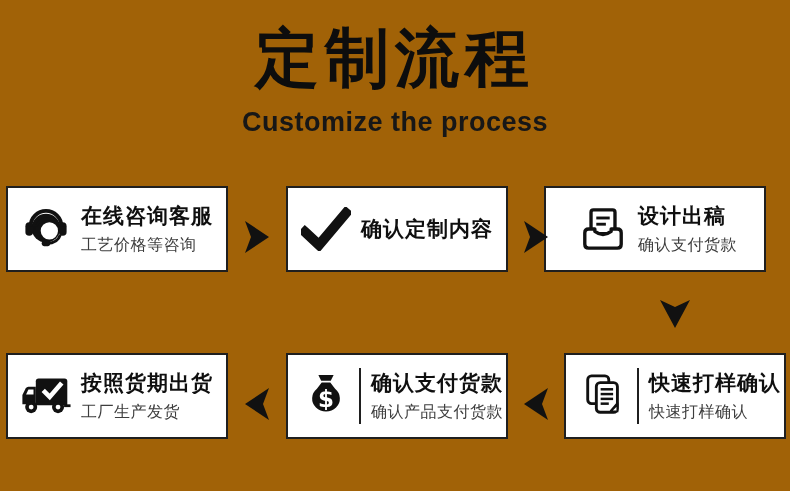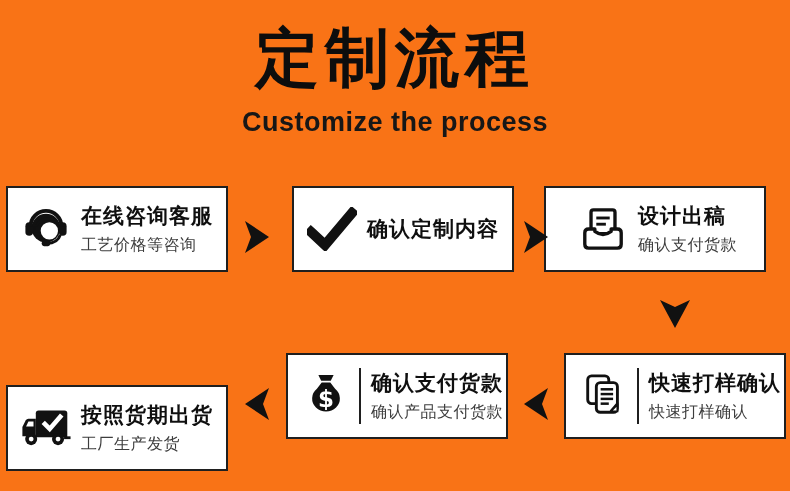--- a/index.html
+++ b/index.html
@@ -4,21 +4,21 @@
 <style>
   html, body { margin: 0; padding: 0; }
   body {
     font-family: "Liberation Sans", "DejaVu Sans", sans-serif;
     background: #ffffff;
   }
   .canvas {
     position: relative;
     width: 790px;
     height: 491px;
-    background: #f97316;
+    background: #a16207;
     overflow: hidden;
   }
   .page-title {
     position: absolute;
     top: 22px; left: 0; width: 100%;
     text-align: center;
     font-size: 64px;
     line-height: 1.15;
     font-weight: 900;
     letter-spacing: 6px;
@@ -75,25 +75,25 @@
   .step-sub {
     font-size: 16px;
     font-weight: 400;
     letter-spacing: 0.5px;
     color: #3d3d3d;
     white-space: nowrap;
   }
   .arrow { position: absolute; }
   
   #step-1 { left: 6px;   top: 186px; }
-  #step-2 { left: 286px; top: 186px; margin-left: 6px; }
+  #step-2 { left: 286px; top: 186px; }
   #step-3 { left: 544px; top: 186px; padding-left: 32px; }
   #step-4 { left: 564px; top: 353px; }
   #step-5 { left: 286px; top: 353px; }
-  #step-6 { left: 6px;   top: 353px; margin-top: 32px; }
+  #step-6 { left: 6px;   top: 353px; }
   #arrow-right-1 { left: 245px; top: 221px; }
   #arrow-right-2 { left: 524px; top: 221px; }
   #arrow-down-1  { left: 660px; top: 300px; }
   #arrow-left-1  { left: 524px; top: 388px; }
   #arrow-left-2  { left: 245px; top: 388px; }
 </style>
 </head>
 <body>
 
 <div class="canvas">

